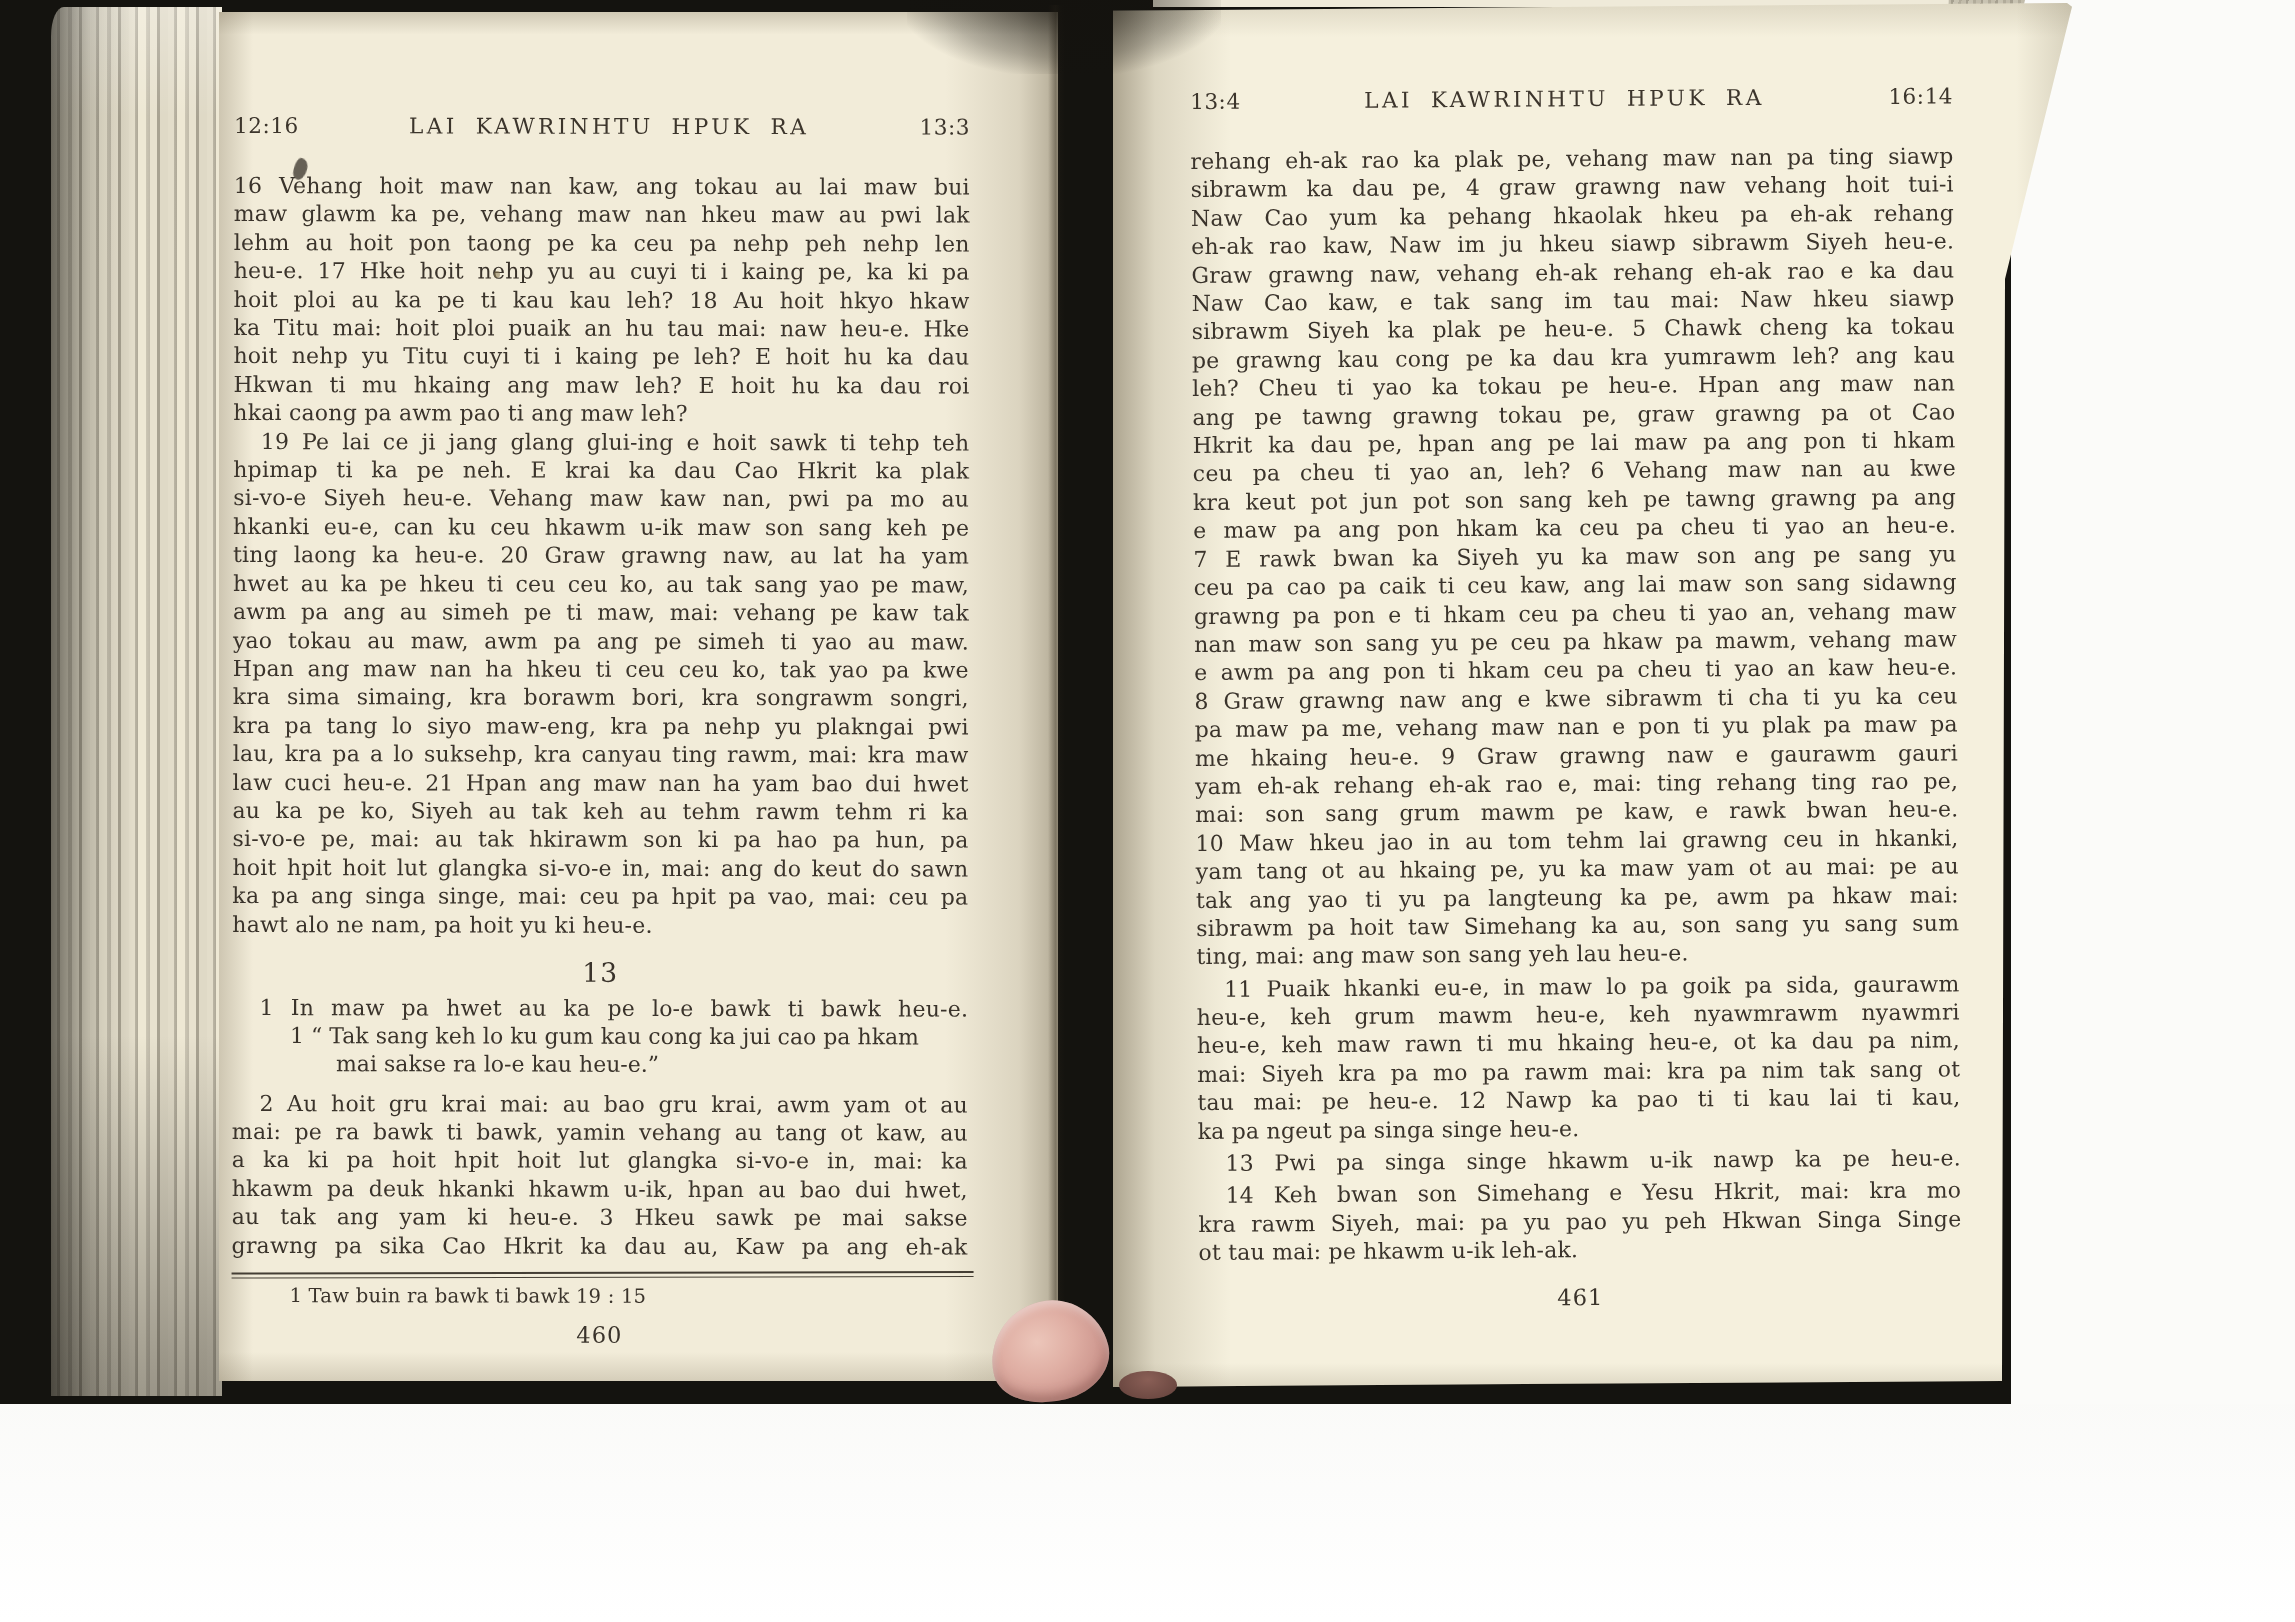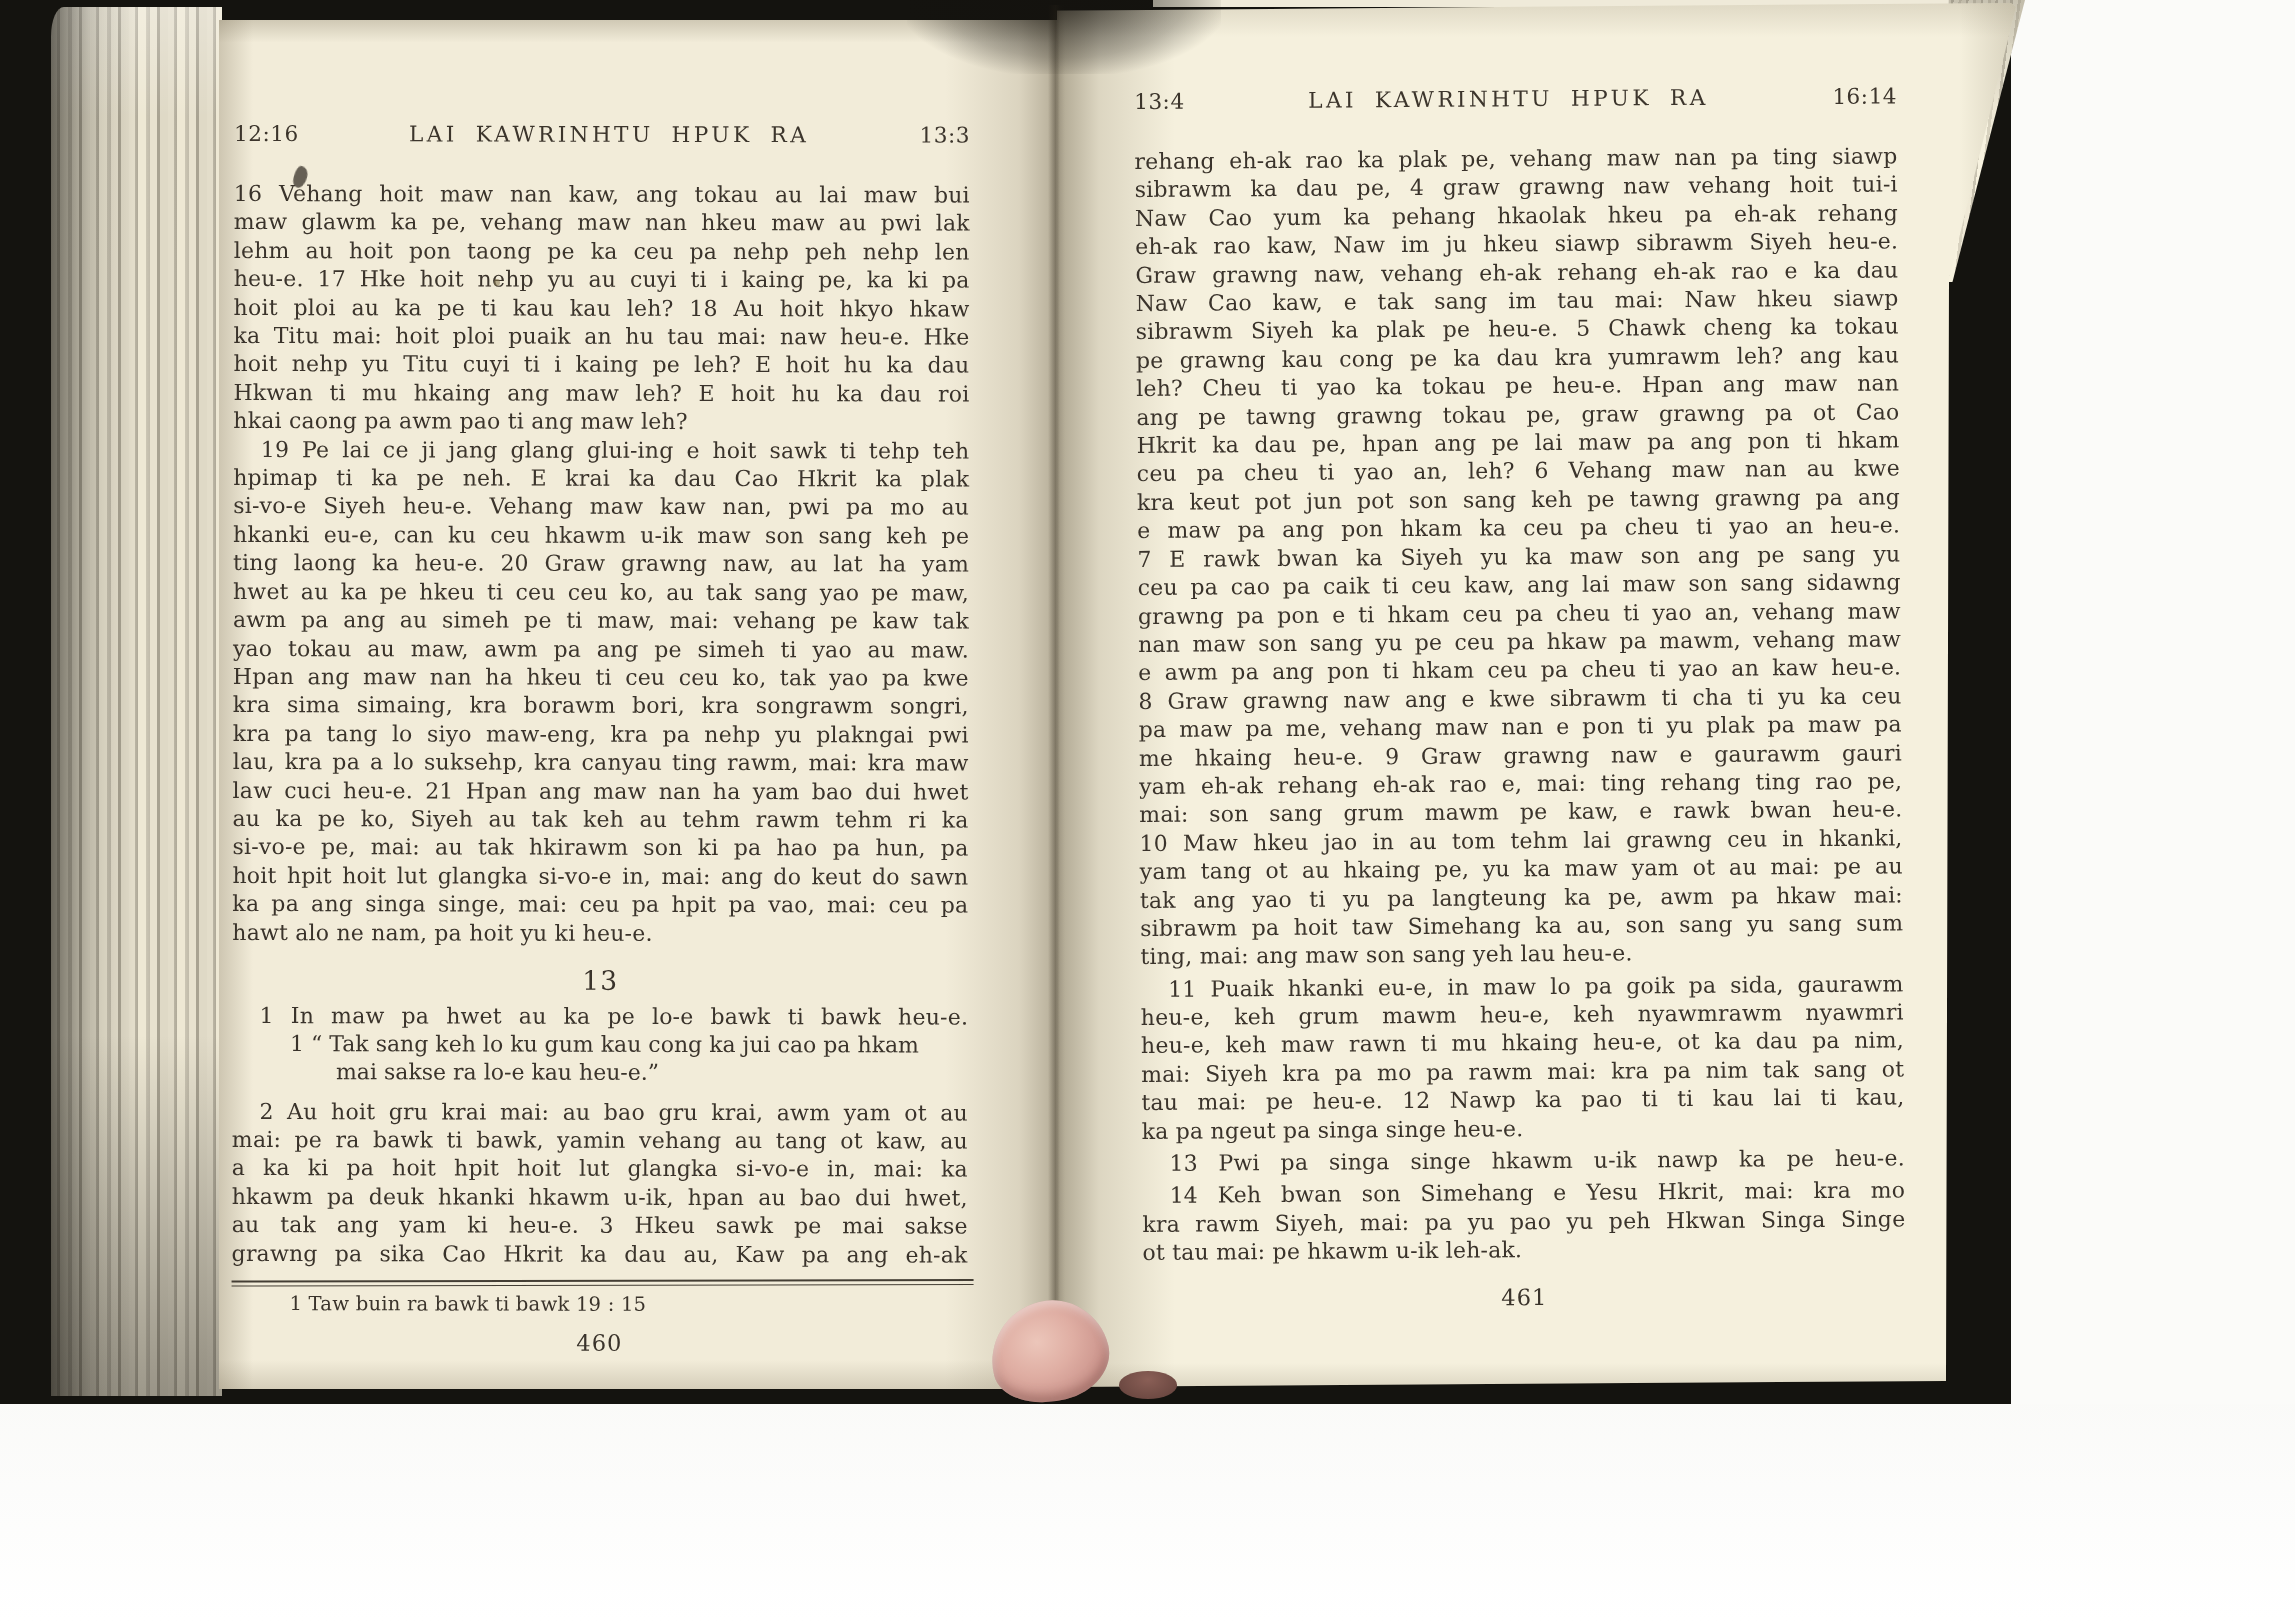--- a/index.html
+++ b/index.html
@@ -35,30 +35,30 @@
         #cdc7b5 16.7px,#c2bcab 20.6px,
         #e8e2cf 20.6px,#e8e2cf 28.4px,
         #a9a392 28.4px,#a9a392 31px,
         #dfd9c6 31px,#dfd9c6 39px);
     border-top-left-radius:12.8px 29px;
   }
 
   
   .page{position:absolute;color:#3a332b;}
   .page-left{
-    left:219px;top:20px;width:839px;height:1369px;
+    left:219px;top:12px;width:839px;height:1369px;
     background:
       linear-gradient(90deg,rgba(122,110,86,.30) 0px,rgba(122,110,86,0) 34px),
       linear-gradient(270deg,rgba(92,80,56,.42) 0px,rgba(128,116,90,.20) 39px,rgba(128,116,90,0) 113px),
       linear-gradient(0deg,rgba(110,98,74,.22) 0px,rgba(110,98,74,0) 29px),
       linear-gradient(180deg,rgba(105,95,72,.25) 0px,rgba(105,95,72,0) 22.6px),
       #f2ecd9;
   }
   .page-right{
-    left:1057px;top:2.9px;width:962px;height:1387px;
+    left:1113px;top:2.9px;width:962px;height:1387px;
     background:
       linear-gradient(90deg,rgba(88,76,52,.46) 0px,rgba(132,120,94,.22) 42px,rgba(132,120,94,0) 118px),
       linear-gradient(270deg,rgba(120,110,86,.25) 0px,rgba(120,110,86,0) 59px),
       linear-gradient(0deg,rgba(110,98,74,.20) 0px,rgba(110,98,74,0) 27px),
       linear-gradient(180deg,rgba(118,106,80,.18) 0px,rgba(118,106,80,0) 34px),
       #f5f0dd;
     clip-path:polygon(0px 7.8px,954px 0px,959px 3.9px,892px 276px,889px 1378px,0px 1384px);
   }
   
   .page-edges-right{

